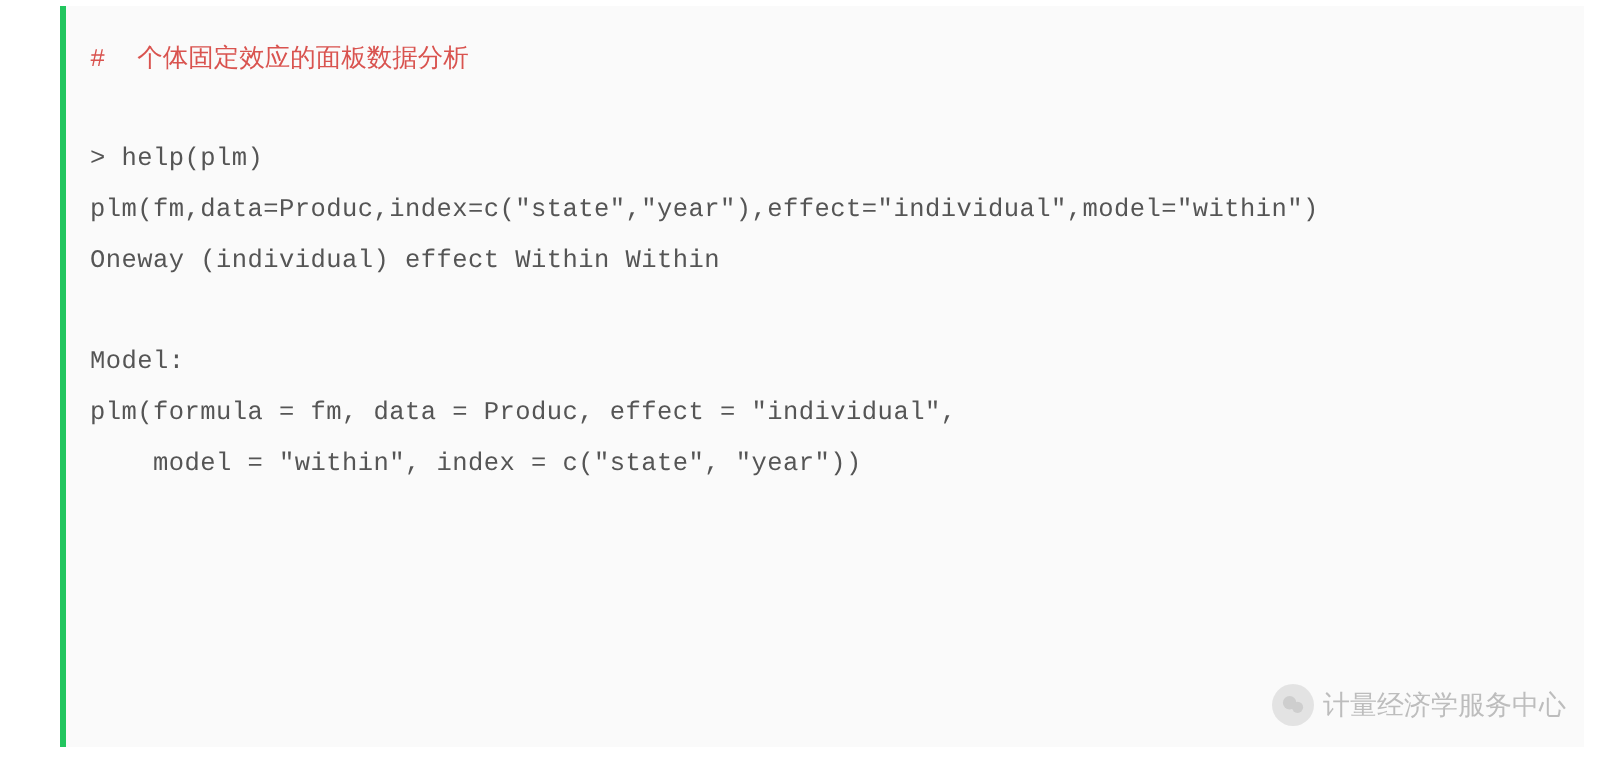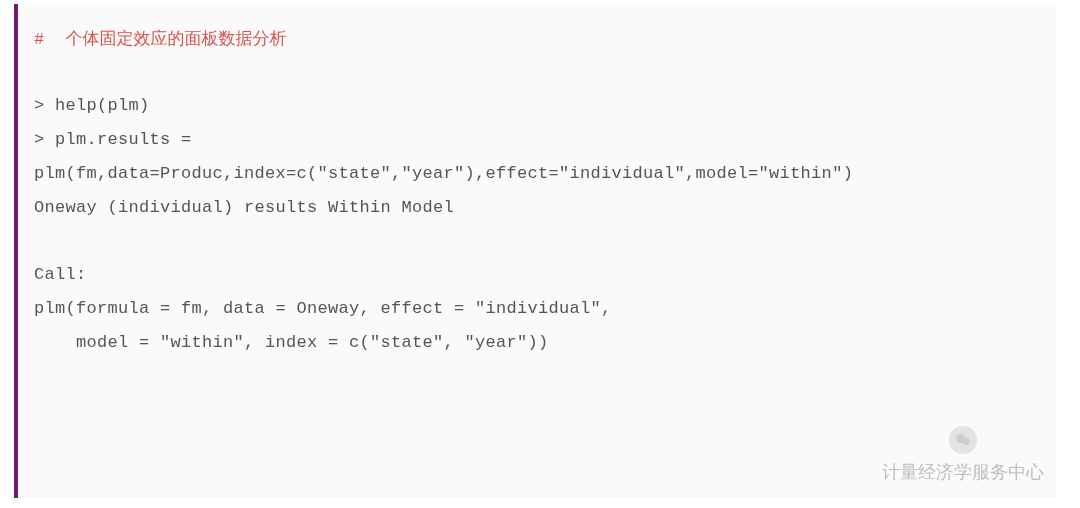--- a/index.html
+++ b/index.html
@@ -5,22 +5,22 @@
     * { margin: 0; padding: 0; box-sizing: border-box; }
     body {
       width: 1080px;
       height: 508px;
       background: #ffffff;
       font-family: "Consolas", "Monaco", "Courier New", monospace;
       font-size: 17px;
       position: relative;
     }
     .code-block {
-      margin: 4px 24px 0 14px;
-      border-left: 4px solid #701a75;
+      margin: 4px 24px 0 40px;
+      border-left: 4px solid #22c55e;
       background: #fafafa;
       padding: 18px 16px 18px 16px;
       line-height: 2.0;
       color: #555;
       letter-spacing: 0.3px;
       height: 494px;
       overflow: hidden;
     }
     .comment {
       color: #d9534f;
@@ -41,46 +41,44 @@
       position: absolute;
       right: 36px;
       bottom: 24px;
       display: flex;
       align-items: center;
       gap: 6px;
       color: #bdbdbd;
       font-family: "Microsoft YaHei", "PingFang SC", sans-serif;
       font-size: 18px;
       pointer-events: none;
-      flex-direction: column;
     }
     .wm-icon {
       width: 28px;
       height: 28px;
       border-radius: 50%;
       background: rgba(200,200,200,0.45);
       display: flex;
       align-items: center;
       justify-content: center;
     }
     .wm-icon svg { opacity: 0.55; }
   </style>
 </head>
 <body>
 
 <div class="code-block">
   <div class="code-line"><span class="comment">#  </span><span class="comment cn">个体固定效应的面板数据分析</span></div>
   <div class="blank-line"></div>
   <div class="code-line">&gt; help(plm)</div>
-  <div class="code-line">&gt; plm.results =</div>
   <div class="code-line">plm(fm,data=Produc,index=c("state","year"),effect="individual",model="within")</div>
-  <div class="code-line">Oneway (individual) results Within Model</div>
+  <div class="code-line">Oneway (individual) effect Within Within</div>
   <div class="blank-line"></div>
-  <div class="code-line">Call:</div>
-  <div class="code-line">plm(formula = fm, data = Oneway, effect = "individual", </div>
+  <div class="code-line">Model:</div>
+  <div class="code-line">plm(formula = fm, data = Produc, effect = "individual", </div>
   <div class="code-line">    model = "within", index = c("state", "year"))</div>
 </div>
 
 <div class="watermark">
   <span class="wm-icon">
     <svg width="18" height="18" viewBox="0 0 24 24" fill="#bdbdbd">
       <circle cx="9" cy="10" r="6"></circle>
       <circle cx="16" cy="14" r="5"></circle>
     </svg>
   </span>

